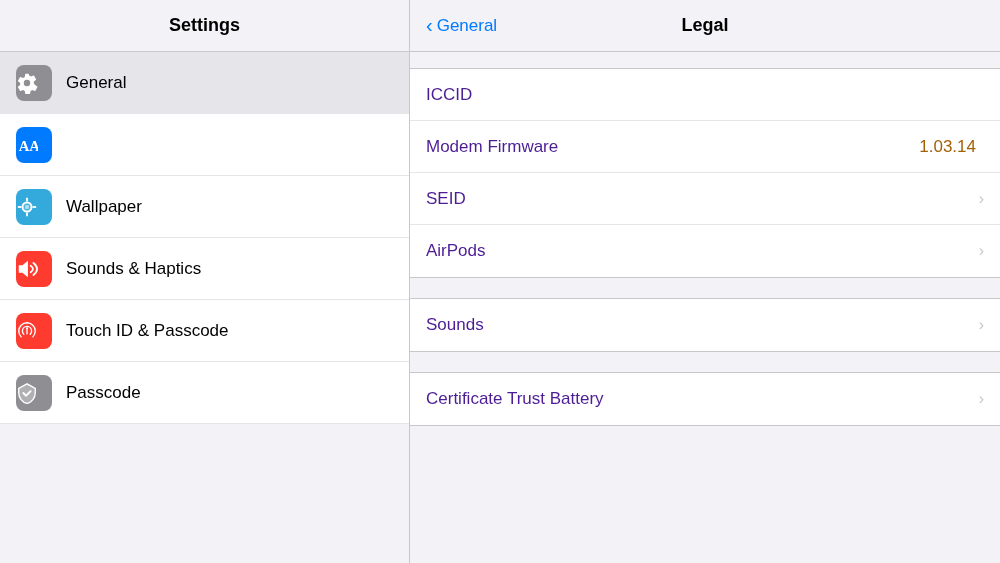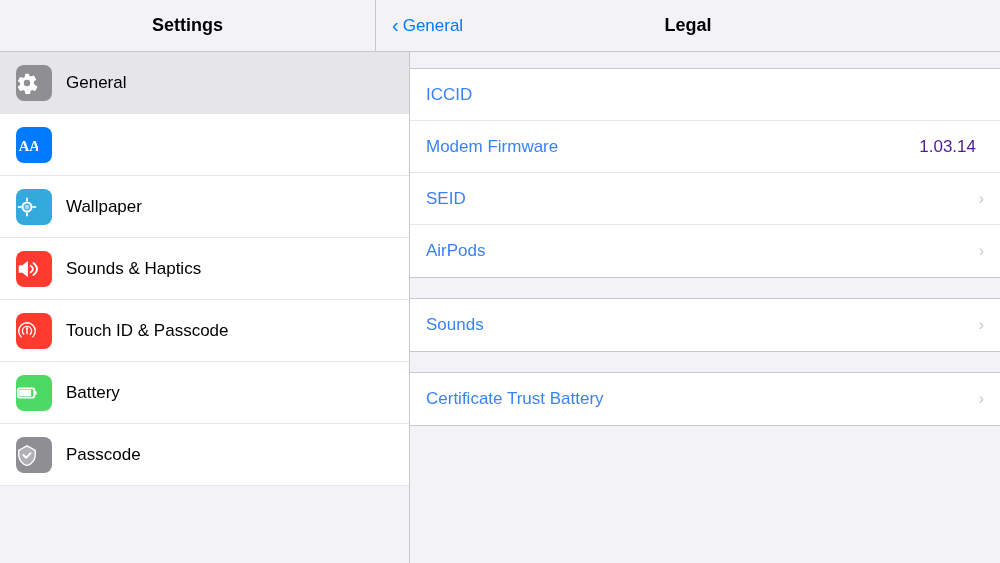--- a/index.html
+++ b/index.html
@@ -14,21 +14,21 @@
     }
 
     
     .header {
       display: flex;
       height: 52px;
       background: #f2f2f7;
       border-bottom: 1px solid #c8c8cc;
     }
     .header-left {
-      width: 376px;
+      width: 410px;
       display: flex;
       align-items: center;
       justify-content: center;
       border-right: 1px solid #c8c8cc;
     }
     .header-right {
       flex: 1;
       display: flex;
       align-items: center;
       justify-content: center;
@@ -129,26 +129,26 @@
       padding: 0 16px;
       height: 52px;
       border-bottom: 1px solid #e5e5ea;
       cursor: pointer;
     }
     .settings-row:last-child {
       border-bottom: none;
     }
     .settings-row-label {
       font-size: 17px;
-      color: #3b82f6;
+      color: #4c1d95;
       flex: 1;
     }
     .settings-row-value {
       font-size: 17px;
-      color: #4c1d95;
+      color: #a16207;
       margin-right: 8px;
     }
     .chevron {
       color: #c7c7cc;
       font-size: 16px;
     }
 
     
     .gear-svg { width: 22px; height: 22px; fill: white; }
 
@@ -224,30 +224,20 @@
           <path d="M12 3c5 0 9 4 9 9 0 2.5-1 4.8-2.6 6.4" stroke="white" stroke-width="1.5" stroke-linecap="round" fill="none"></path>
           <path d="M12 7c-2.8 0-5 2.2-5 5 0 1.4.6 2.7 1.5 3.6" stroke="white" stroke-width="1.5" stroke-linecap="round" fill="none"></path>
           <path d="M12 7c2.8 0 5 2.2 5 5 0 1.4-.6 2.7-1.5 3.6" stroke="white" stroke-width="1.5" stroke-linecap="round" fill="none"></path>
           <line x1="12" y1="9" x2="12" y2="15" stroke="white" stroke-width="1.5" stroke-linecap="round"></line>
           <line x1="12" y1="9" x2="12" y2="9.1" stroke="white" stroke-width="2" stroke-linecap="round"></line>
         </svg>
       </div>
       <span class="sidebar-label">Touch ID &amp; Passcode</span>
     </div>
 
-    <div class="sidebar-item">
-      <div class="sidebar-icon icon-battery">
-        <svg width="22" height="22" viewBox="0 0 24 24" fill="white" xmlns="http://www.w3.org/2000/svg">
-          <rect x="2" y="7" width="18" height="10" rx="2" fill="none" stroke="white" stroke-width="2"></rect>
-          <rect x="20" y="10" width="2.5" height="4" rx="1" fill="white"></rect>
-          <rect x="3.5" y="8.5" width="13" height="7" rx="1" fill="white"></rect>
-        </svg>
-      </div>
-      <span class="sidebar-label">Battery</span>
-    </div>
 
     <div class="sidebar-item">
       <div class="sidebar-icon icon-privacy">
         <svg width="22" height="22" viewBox="0 0 24 24" fill="white" xmlns="http://www.w3.org/2000/svg">
           <path d="M12 2L3 7v5c0 5.25 3.75 10.15 9 11.35C17.25 22.15 21 17.25 21 12V7L12 2z" fill="rgba(255,255,255,0.3)" stroke="white" stroke-width="1.5"></path>
           <path d="M8 12l3 3 5-5" stroke="white" stroke-width="2" fill="none" stroke-linecap="round" stroke-linejoin="round"></path>
         </svg>
       </div>
       <span class="sidebar-label">Passcode</span>
     </div>

